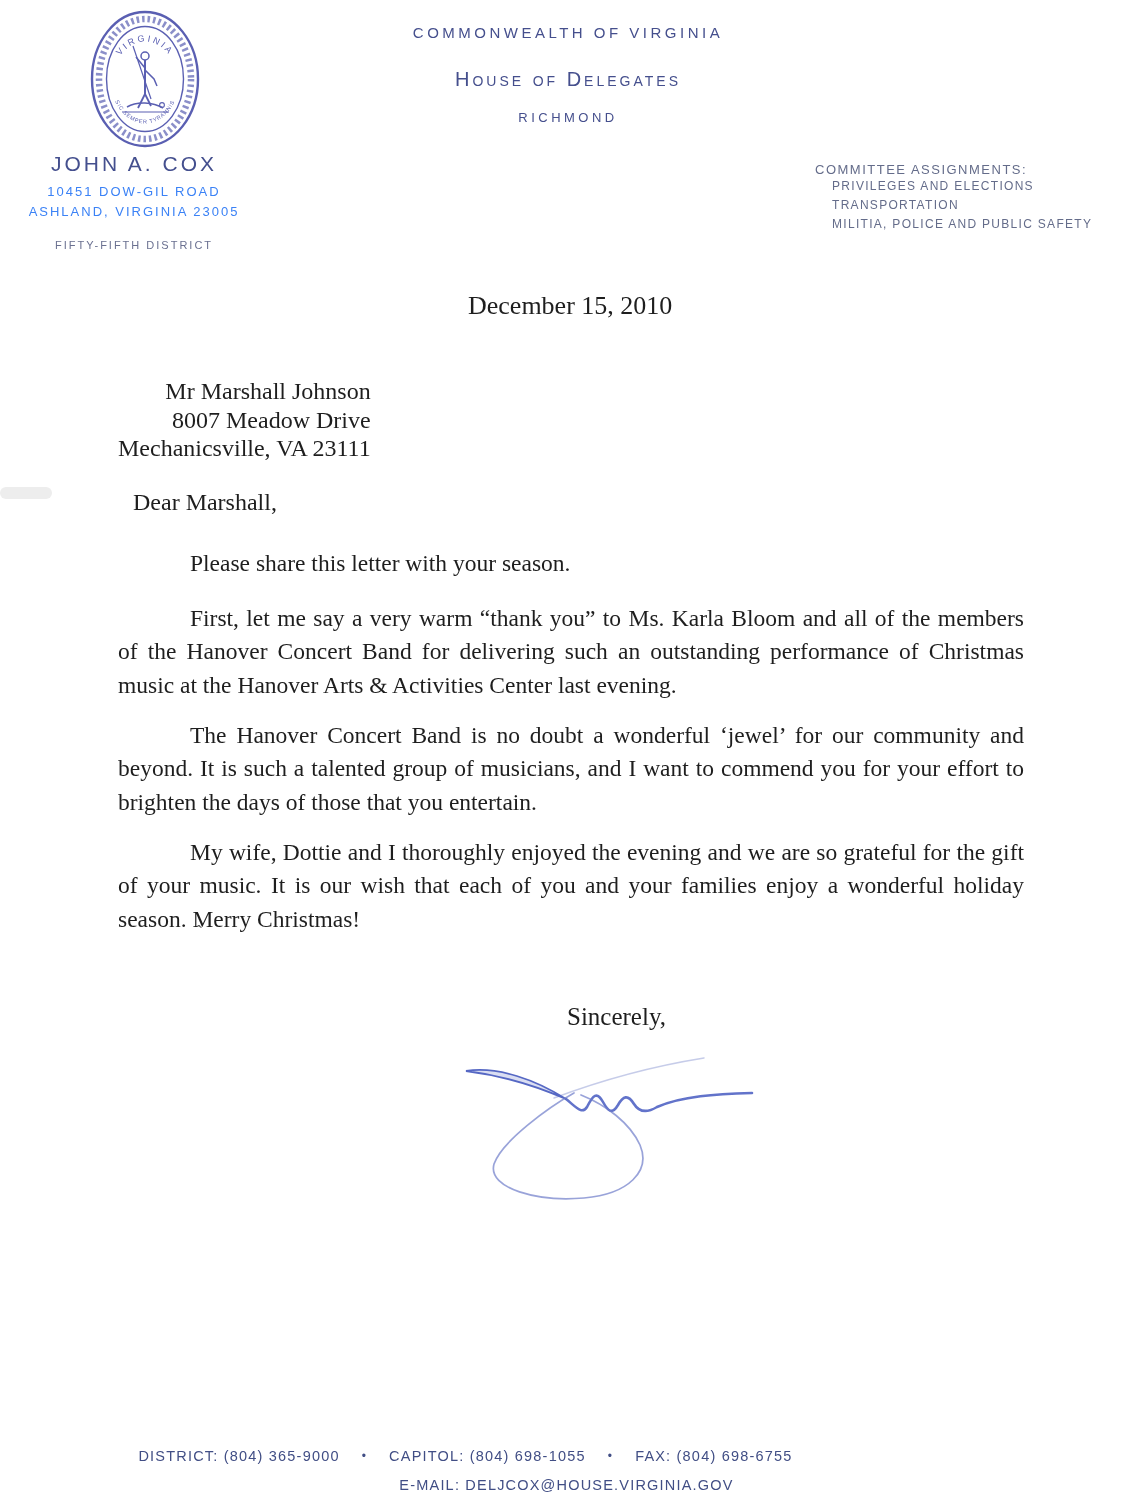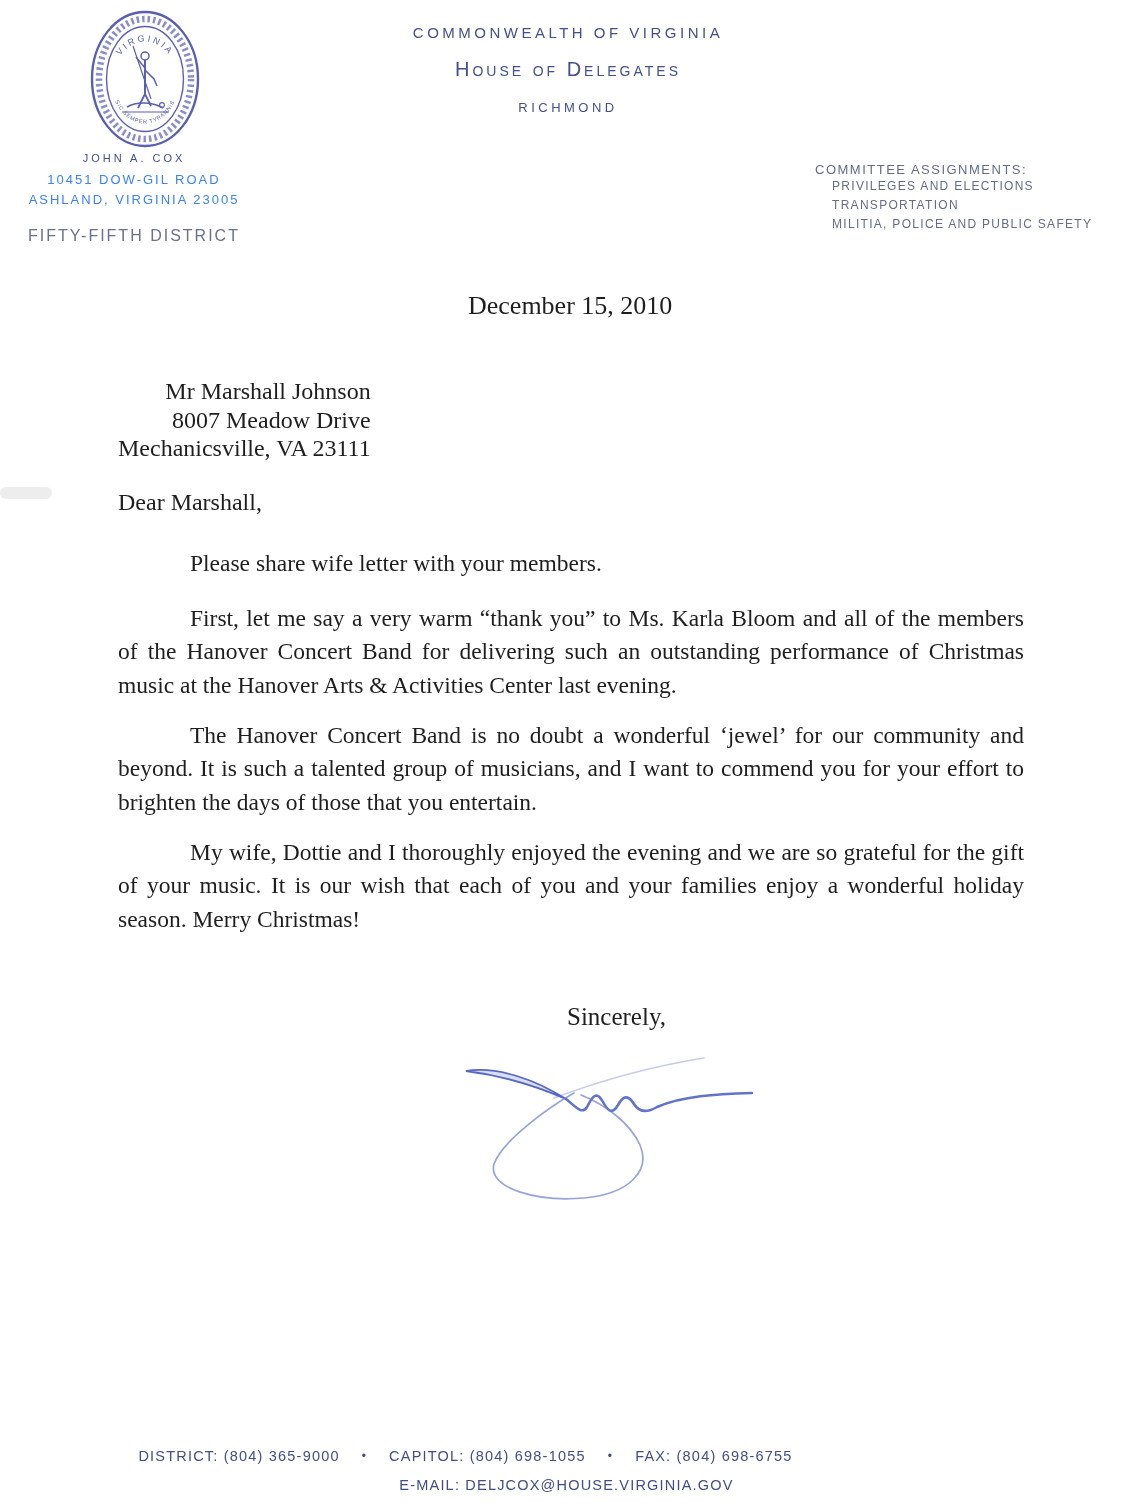--- a/index.html
+++ b/index.html
@@ -4,34 +4,34 @@
 <style>
   html,body{margin:0;padding:0;background:#fff;}
   .page{
     position:relative;width:1133px;height:1506px;background:#ffffff;
     overflow:hidden;font-family:"Liberation Serif","DejaVu Serif",serif;color:#1e1e1e;
   }
   
   .lh{font-family:"Liberation Sans","DejaVu Sans",sans-serif;color:#47518f;}
   .seal{position:absolute;left:88px;top:6px;width:114px;height:146px;}
   .sender{position:absolute;left:8px;top:152px;width:252px;text-align:center;}
-  .sender-name{font-size:11px;letter-spacing:3px;margin-bottom:6px;color:#444f8e;}
+  .sender-name{font-size:21px;letter-spacing:3px;margin-bottom:6px;color:#444f8e;}
   .sender-line{font-size:13px;letter-spacing:2px;line-height:20px;color:#3b82f6;}
-  .sender-district{font-size:16px;letter-spacing:2px;margin-top:17px;color:#6a7090;}
+  .sender-district{font-size:11px;letter-spacing:2px;margin-top:17px;color:#6a7090;}
   .org{position:absolute;left:348px;top:12px;width:440px;text-align:center;}
   .org-line1{font-size:15px;letter-spacing:3.5px;color:#454f8d;margin-top:12px;}
-  .org-line2{font-size:20px;letter-spacing:3px;font-variant:small-caps;margin-top:17px;color:#454f8d;}
+  .org-line2{font-size:20px;letter-spacing:3px;font-variant:small-caps;margin-top:27px;color:#454f8d;}
   .org-line3{font-size:13px;letter-spacing:3.5px;margin-top:19px;color:#454f8d;}
   .committees{position:absolute;left:815px;top:162px;color:#646c8a;}
   .committees-heading{font-size:13px;letter-spacing:1.5px;}
   .committees-item{font-size:12px;letter-spacing:1.3px;line-height:19px;margin-left:17px;}
   
   .date{position:absolute;left:468px;top:291px;font-size:26px;}
   .recipient{position:absolute;left:118px;top:377px;font-size:24px;line-height:28.5px;text-align:right;}
-  .salutation{position:absolute;left:118px;top:489px;font-size:24px;}
+  .salutation{position:absolute;left:133px;top:489px;font-size:24px;}
   .para{position:absolute;left:118px;width:906px;font-size:23.5px;line-height:33.4px;
         text-align:justify;text-indent:72px;}
   .p1{top:547px;}
   .p2{top:602px;}
   .p3{top:719px;}
   .p4{top:836px;}
   .closing{position:absolute;left:567px;top:1003px;font-size:25px;}
   .signature{position:absolute;left:452px;top:1048px;width:322px;height:162px;}
   .artifact{position:absolute;left:196px;top:920px;font-size:22px;color:#555;}
   .smudge{position:absolute;left:0px;top:487px;width:52px;height:12px;background:#ededed;border-radius:6px;}
@@ -99,21 +99,21 @@
   <div class="date">December 15, 2010</div>
 
   <div class="recipient">
     <div>Mr Marshall Johnson</div>
     <div>8007 Meadow Drive</div>
     <div>Mechanicsville, VA 23111</div>
   </div>
 
   <div class="salutation">Dear Marshall,</div>
 
-  <div class="para p1">Please share wife letter with your members.</div>
+  <div class="para p1">Please share this letter with your season.</div>
   <div class="para p2">First, let me say a very warm “thank you” to Ms. Karla Bloom and all of the members of the Hanover Concert Band for delivering such an outstanding performance of Christmas music at the Hanover Arts &amp; Activities Center last evening.</div>
   <div class="para p3">The Hanover Concert Band is no doubt a wonderful ‘jewel’ for our community and beyond.  It is such a talented group of musicians, and I want to commend you for your effort to brighten the days of those that you entertain.</div>
   <div class="para p4">My wife, Dottie and I thoroughly enjoyed the evening and we are so grateful for the gift of your music.   It is our wish that each of you and your families enjoy a wonderful holiday season.  Merry Christmas!</div>
 
   <div class="artifact">`</div>
 
   <div class="closing">Sincerely,</div>
 
   <svg class="signature" viewBox="0 0 322 162" xmlns="http://www.w3.org/2000/svg">
     <g fill="none" stroke-linecap="round">

